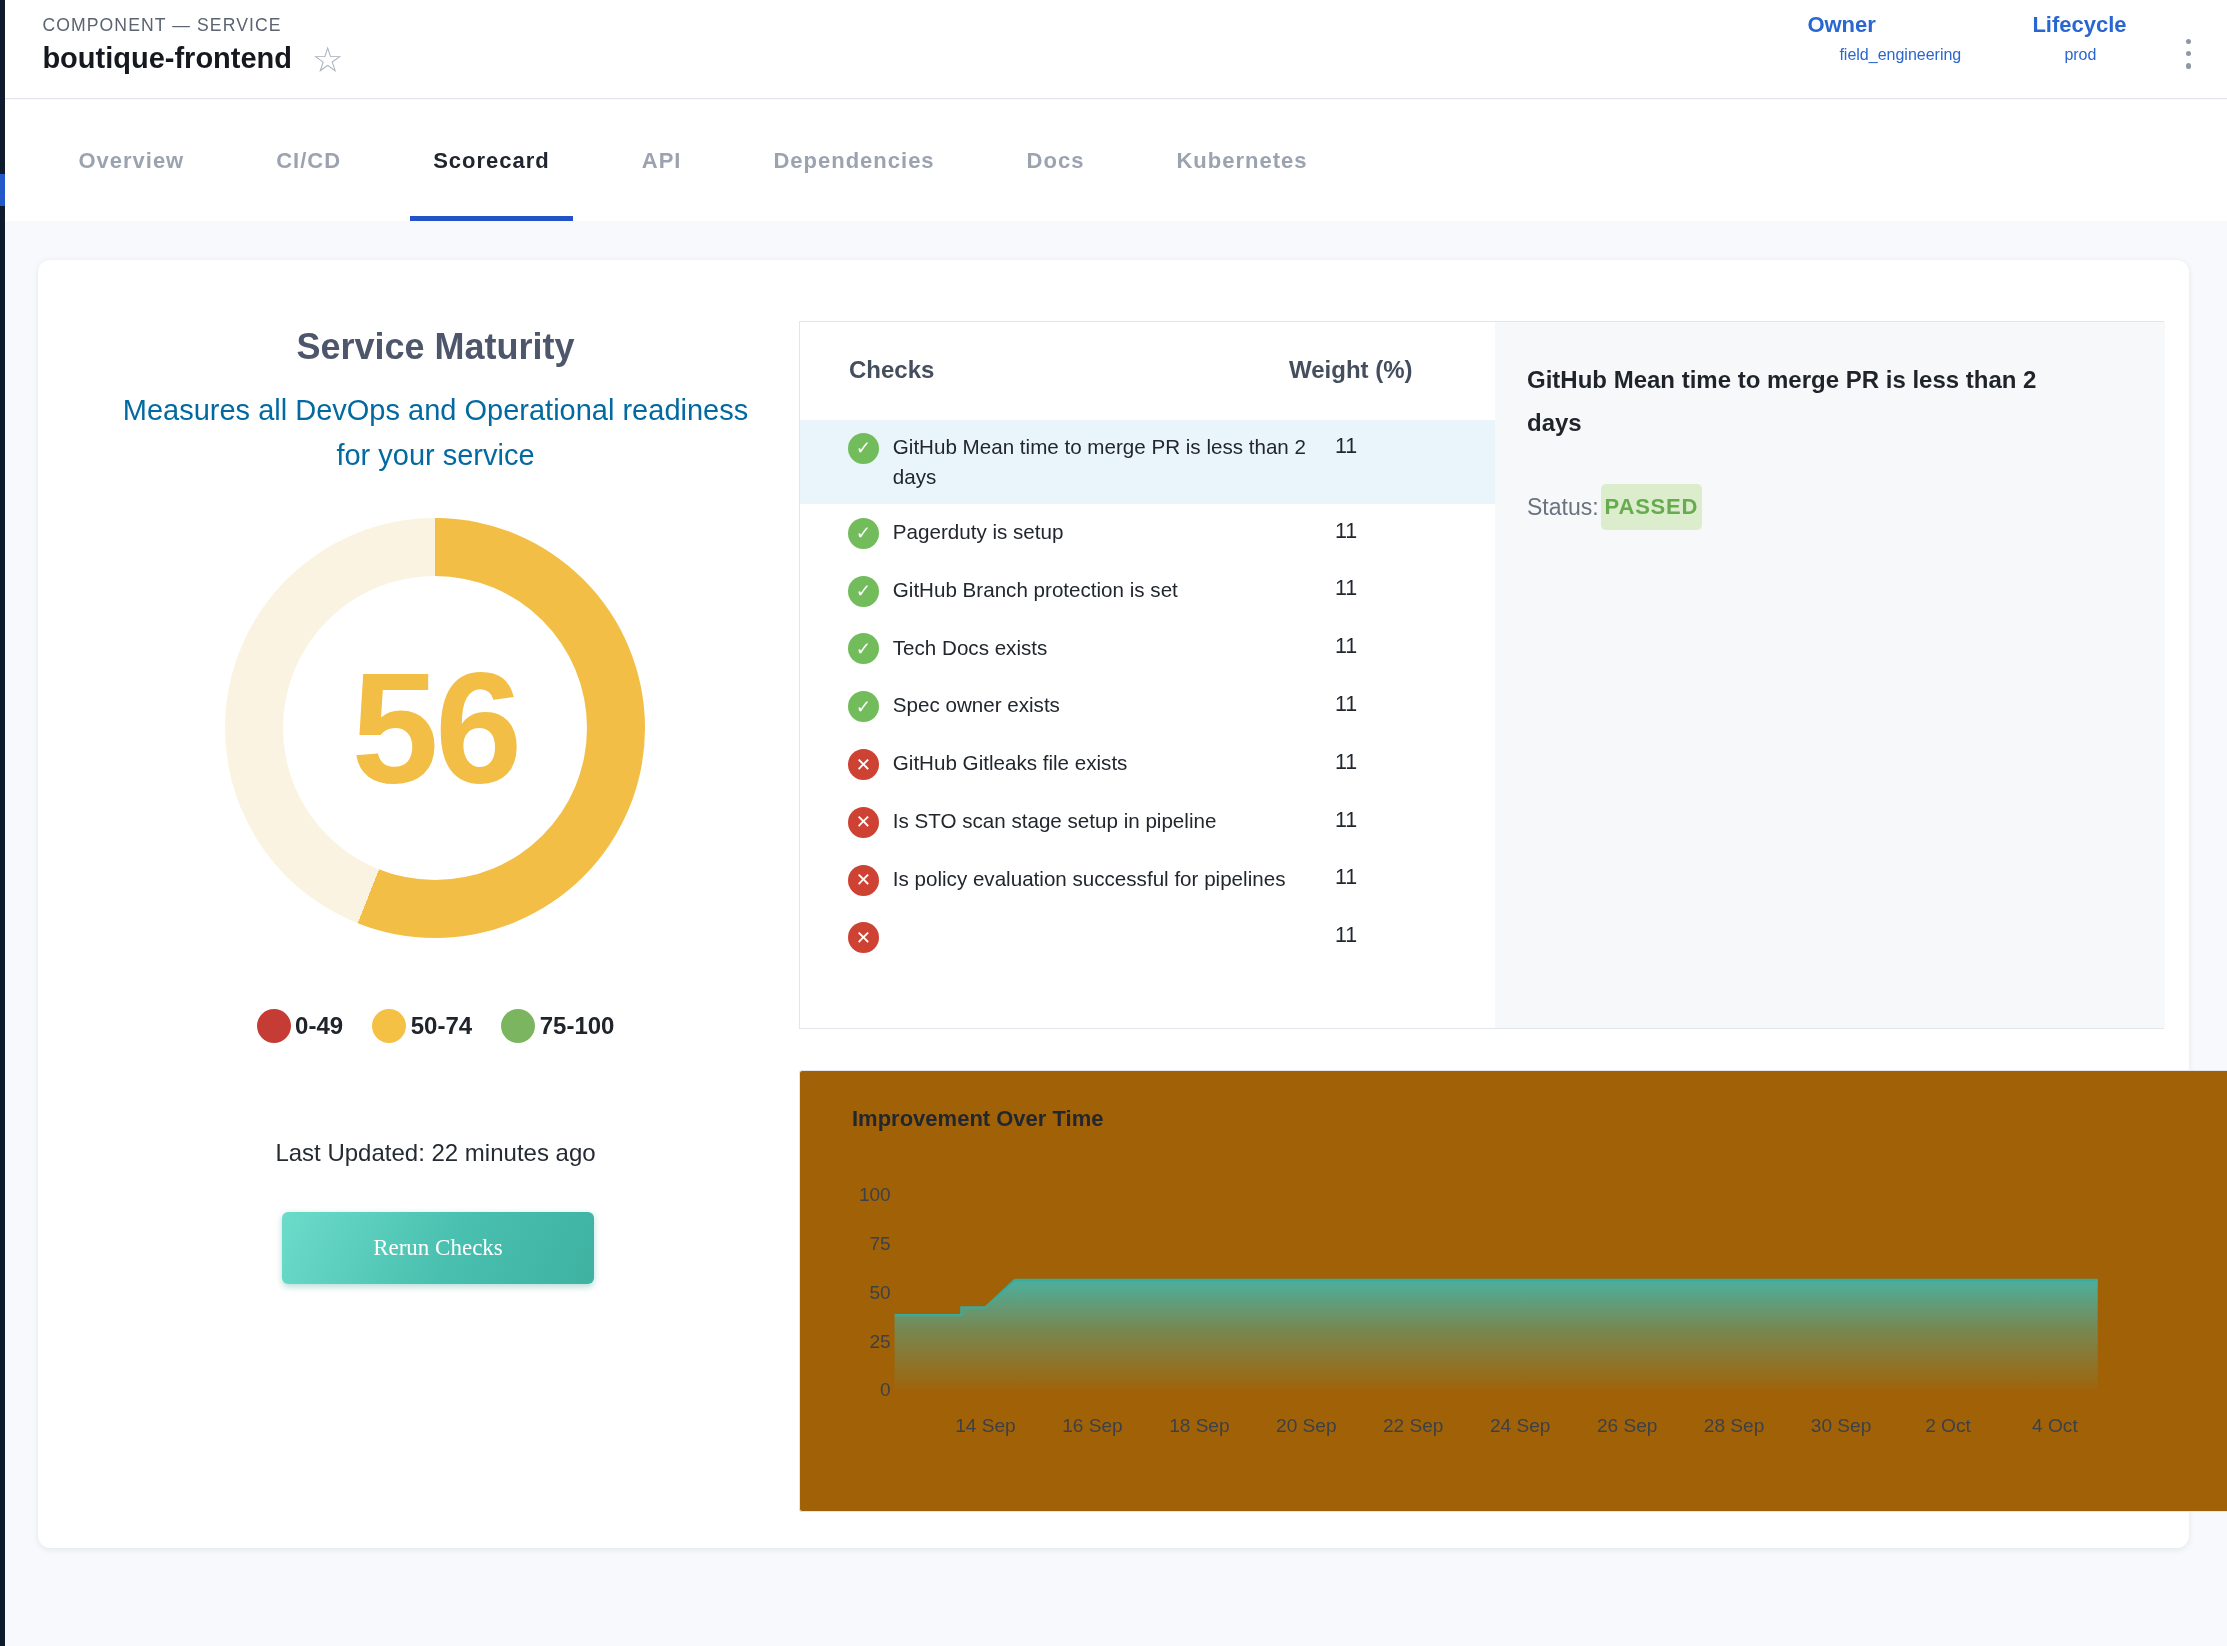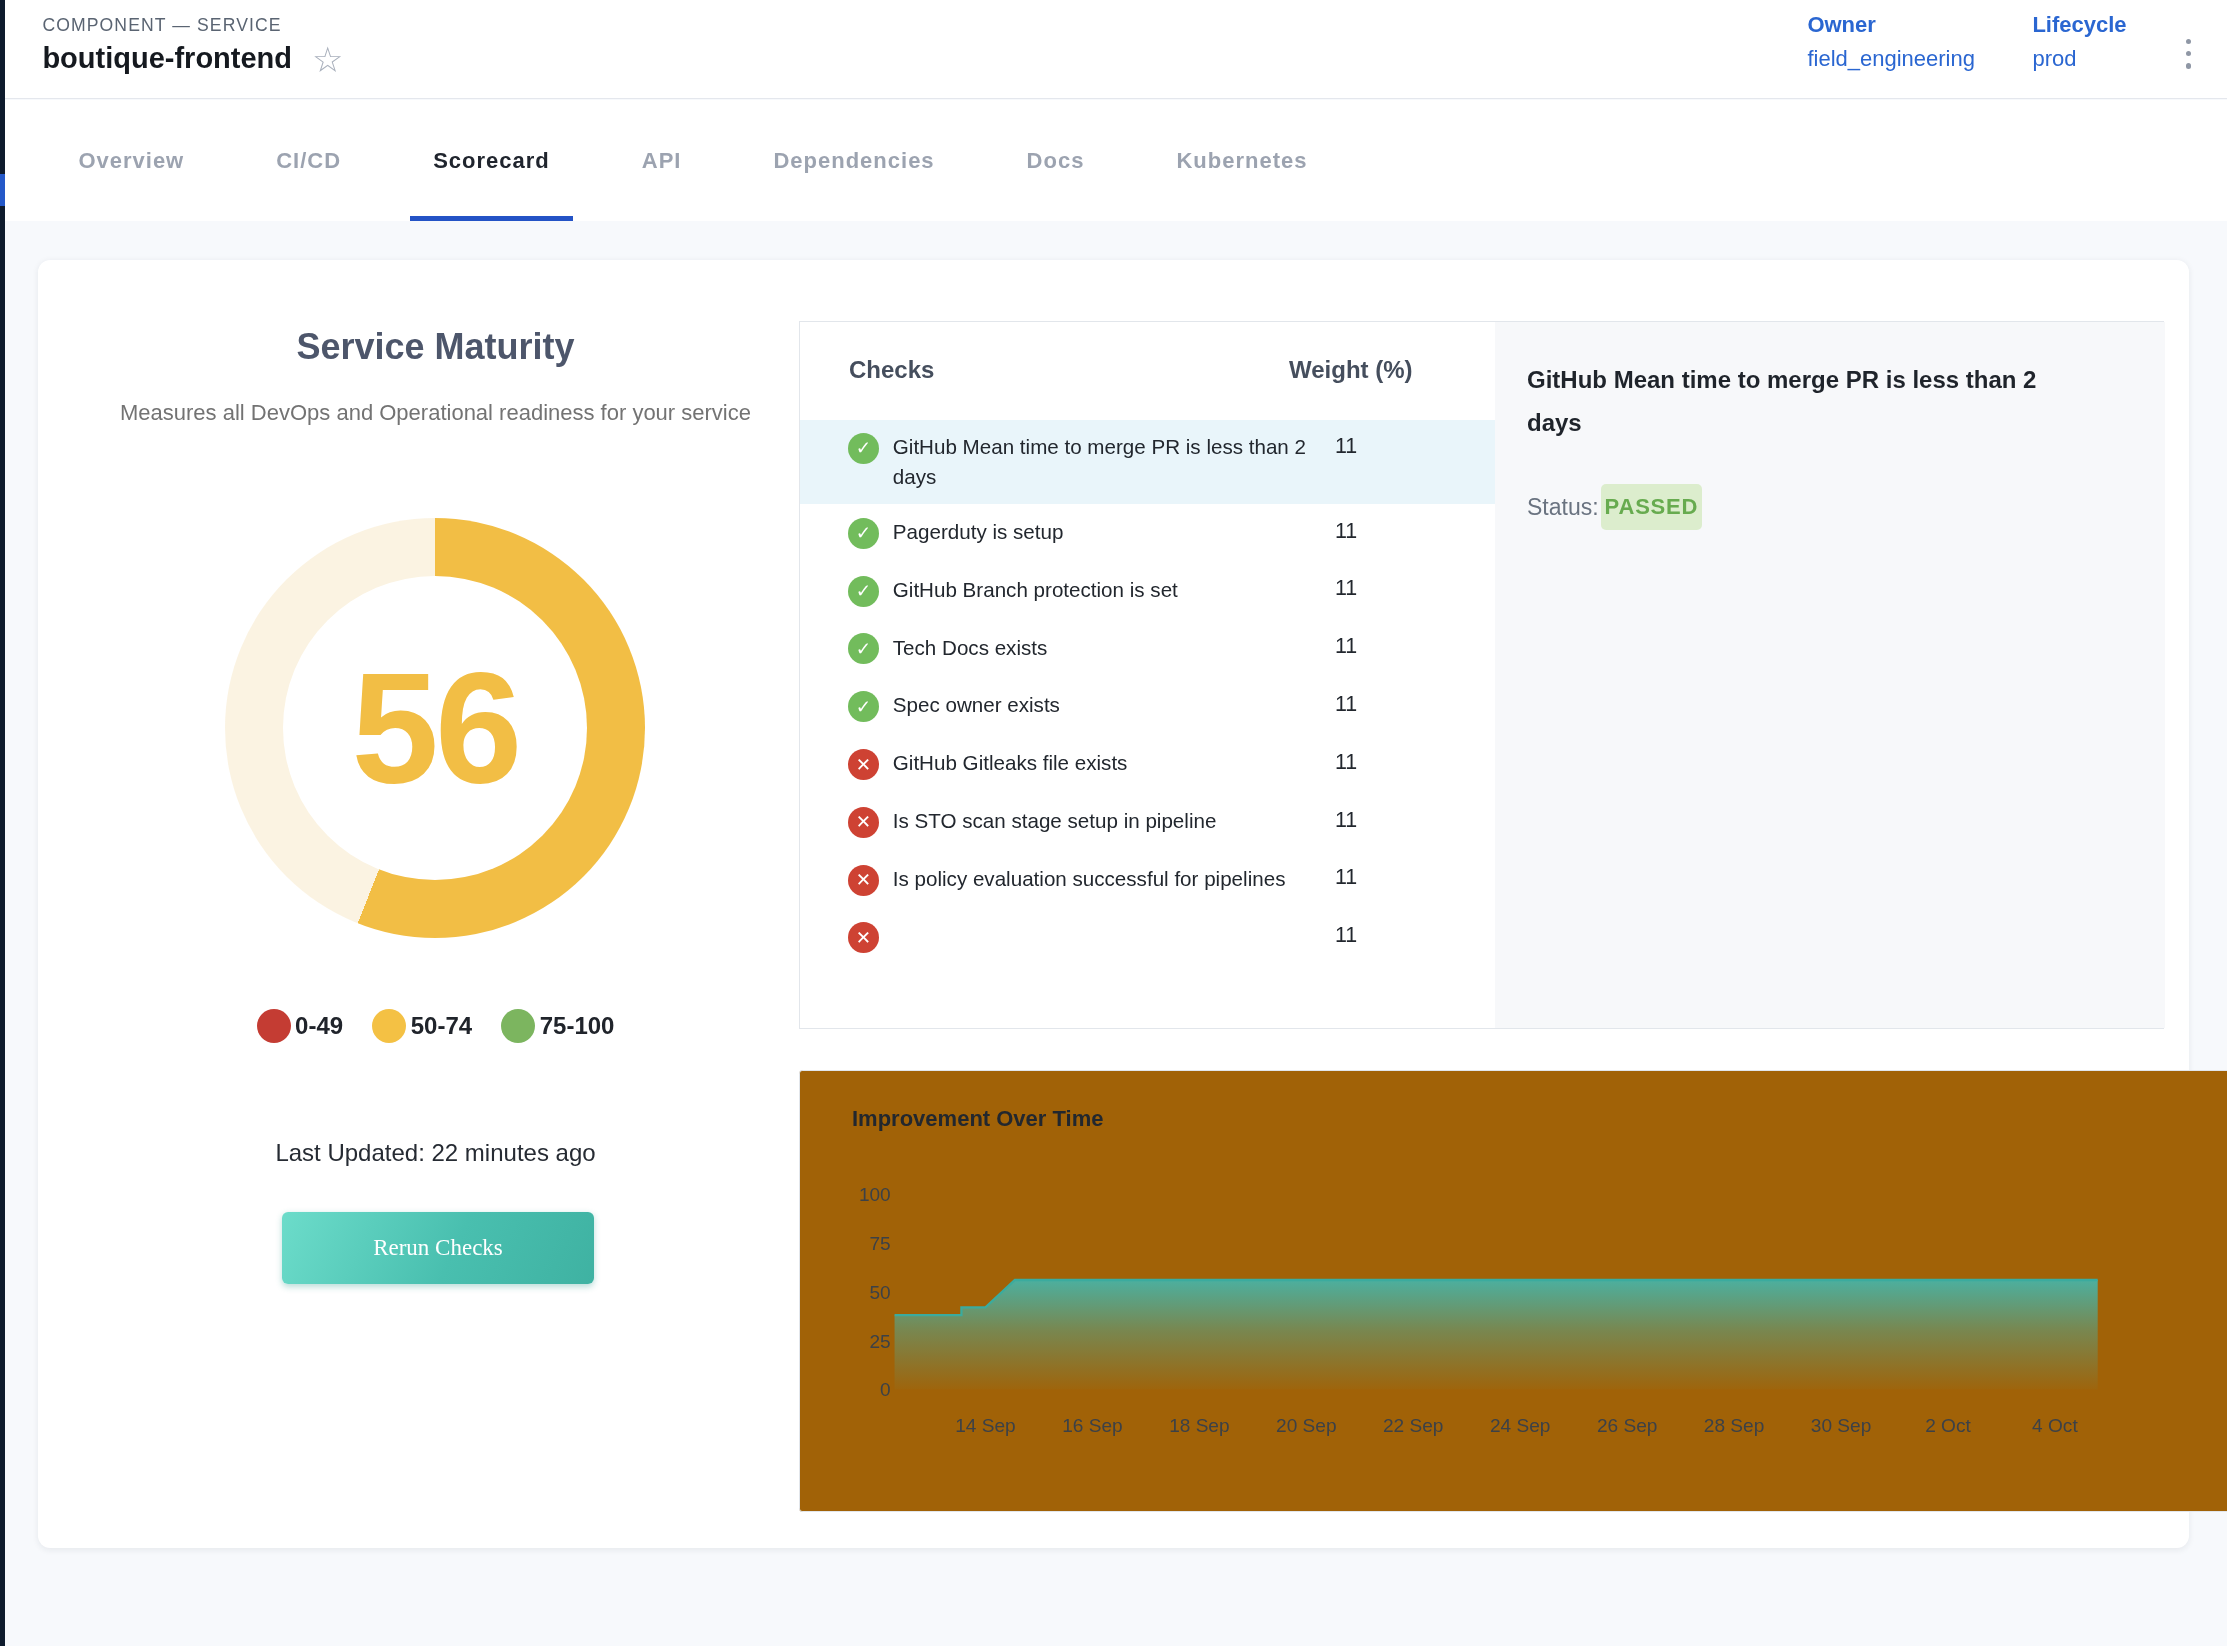--- a/index.html
+++ b/index.html
@@ -15,36 +15,36 @@
   
   .header { position:absolute; left:5.4px; top:0; width:2222px; height:99px; background:#FFFFFF; border-bottom:0.8px solid #E4E7ED; z-index:2; }
   .eyebrow { position:absolute; left:37px; top:15.3px; font-size:17.6px; letter-spacing:1.1px; color:#5A6472; font-weight:500; }
   .title-row { position:absolute; left:37px; top:40px; display:flex; align-items:center; gap:20px; }
   .page-title { font-size:29px; font-weight:700; color:#15191F; }
   .star { font-size:35px; color:#A9B0BC; line-height:1; cursor:pointer; padding-top:1.5px; }
   .meta-block { position:absolute; top:12.2px; display:flex; flex-direction:column; gap:7.6px; }
   .meta-owner { left:1802px; }
   .meta-lifecycle { left:2027px; }
   .meta-label { font-size:22px; font-weight:700; color:#2A66D1; }
-  .meta-value { font-size:22px; color:#2A66D1; cursor:pointer; }
+  .meta-value { font-size:16px; color:#2A66D1; cursor:pointer;margin-left:32px; }
   .kebab { position:absolute; left:2176px; top:34px; display:flex; flex-direction:column; gap:6.9px; padding:4.6px; cursor:pointer; }
   .kebab i { width:5.4px; height:5.4px; border-radius:50%; background:#8F97A5; }
 
   
   .tabbar { position:absolute; left:5.4px; top:100px; width:2222px; height:121px; background:#FFFFFF; display:flex; align-items:stretch; padding-left:50px; gap:46px; z-index:2; }
   .tab { position:relative; display:flex; align-items:center; padding:0 23px; font-size:22px; font-weight:700; letter-spacing:1px; color:#9CA3B0; cursor:pointer; }
   .tab.active { color:#20252E; }
   .tab.active::after { content:""; position:absolute; left:0; right:0; bottom:0; height:4.6px; background:#2453C6; }
 
   
   .card { position:absolute; left:38px; top:260px; width:2151px; height:1288px; background:#FFFFFF; border-radius:12.2px; box-shadow:0 1.5px 6.1px rgba(23,32,49,0.08); }
 
   
   .sm-title { position:absolute; left:0; top:66px; width:795px; text-align:center; font-size:36px; font-weight:700; color:#4D566B; }
-  .sm-sub { position:absolute; left:69px; top:136px; width:657px; text-align:center; font-size:22px; line-height:1.55; color:#737373; }
+  .sm-sub { position:absolute; left:69px; top:128px; width:657px; text-align:center; font-size:29px; line-height:1.55; color:#0369a1; }
   .gauge { position:absolute; left:187px; top:258px; width:420px; height:420px; border-radius:50%; }
   .gauge::before { content:""; position:absolute; inset:58px; background:#FFFFFF; border-radius:50%; }
   .gauge-score { position:absolute; inset:0; display:flex; align-items:center; justify-content:center; font-size:157px; font-weight:700; color:#F2BE45; letter-spacing:-3.8px; z-index:1; }
   .legend { position:absolute; left:0; top:749px; width:795px; display:flex; justify-content:center; align-items:center; gap:29px; }
   .legend-item { display:flex; align-items:center; gap:4.6px; font-size:24px; font-weight:600; color:#20242B; }
   .legend-dot { width:34px; height:34px; border-radius:50%; flex:0 0 auto; }
   .last-updated { position:absolute; left:0; top:879px; width:795px; text-align:center; font-size:24px; color:#262B33; }
   .rerun-btn { position:absolute; left:244px; top:952px; width:312px; height:72px; border:none; border-radius:6px;
     background:linear-gradient(115deg,#6CDCCA 0%,#49BFAF 55%,#3FB2A2 100%);
     color:#FFFFFF; font-size:23px; font-family:Liberation Serif, serif; cursor:pointer; box-shadow:0 2.3px 6.1px rgba(26,143,129,0.3); }

